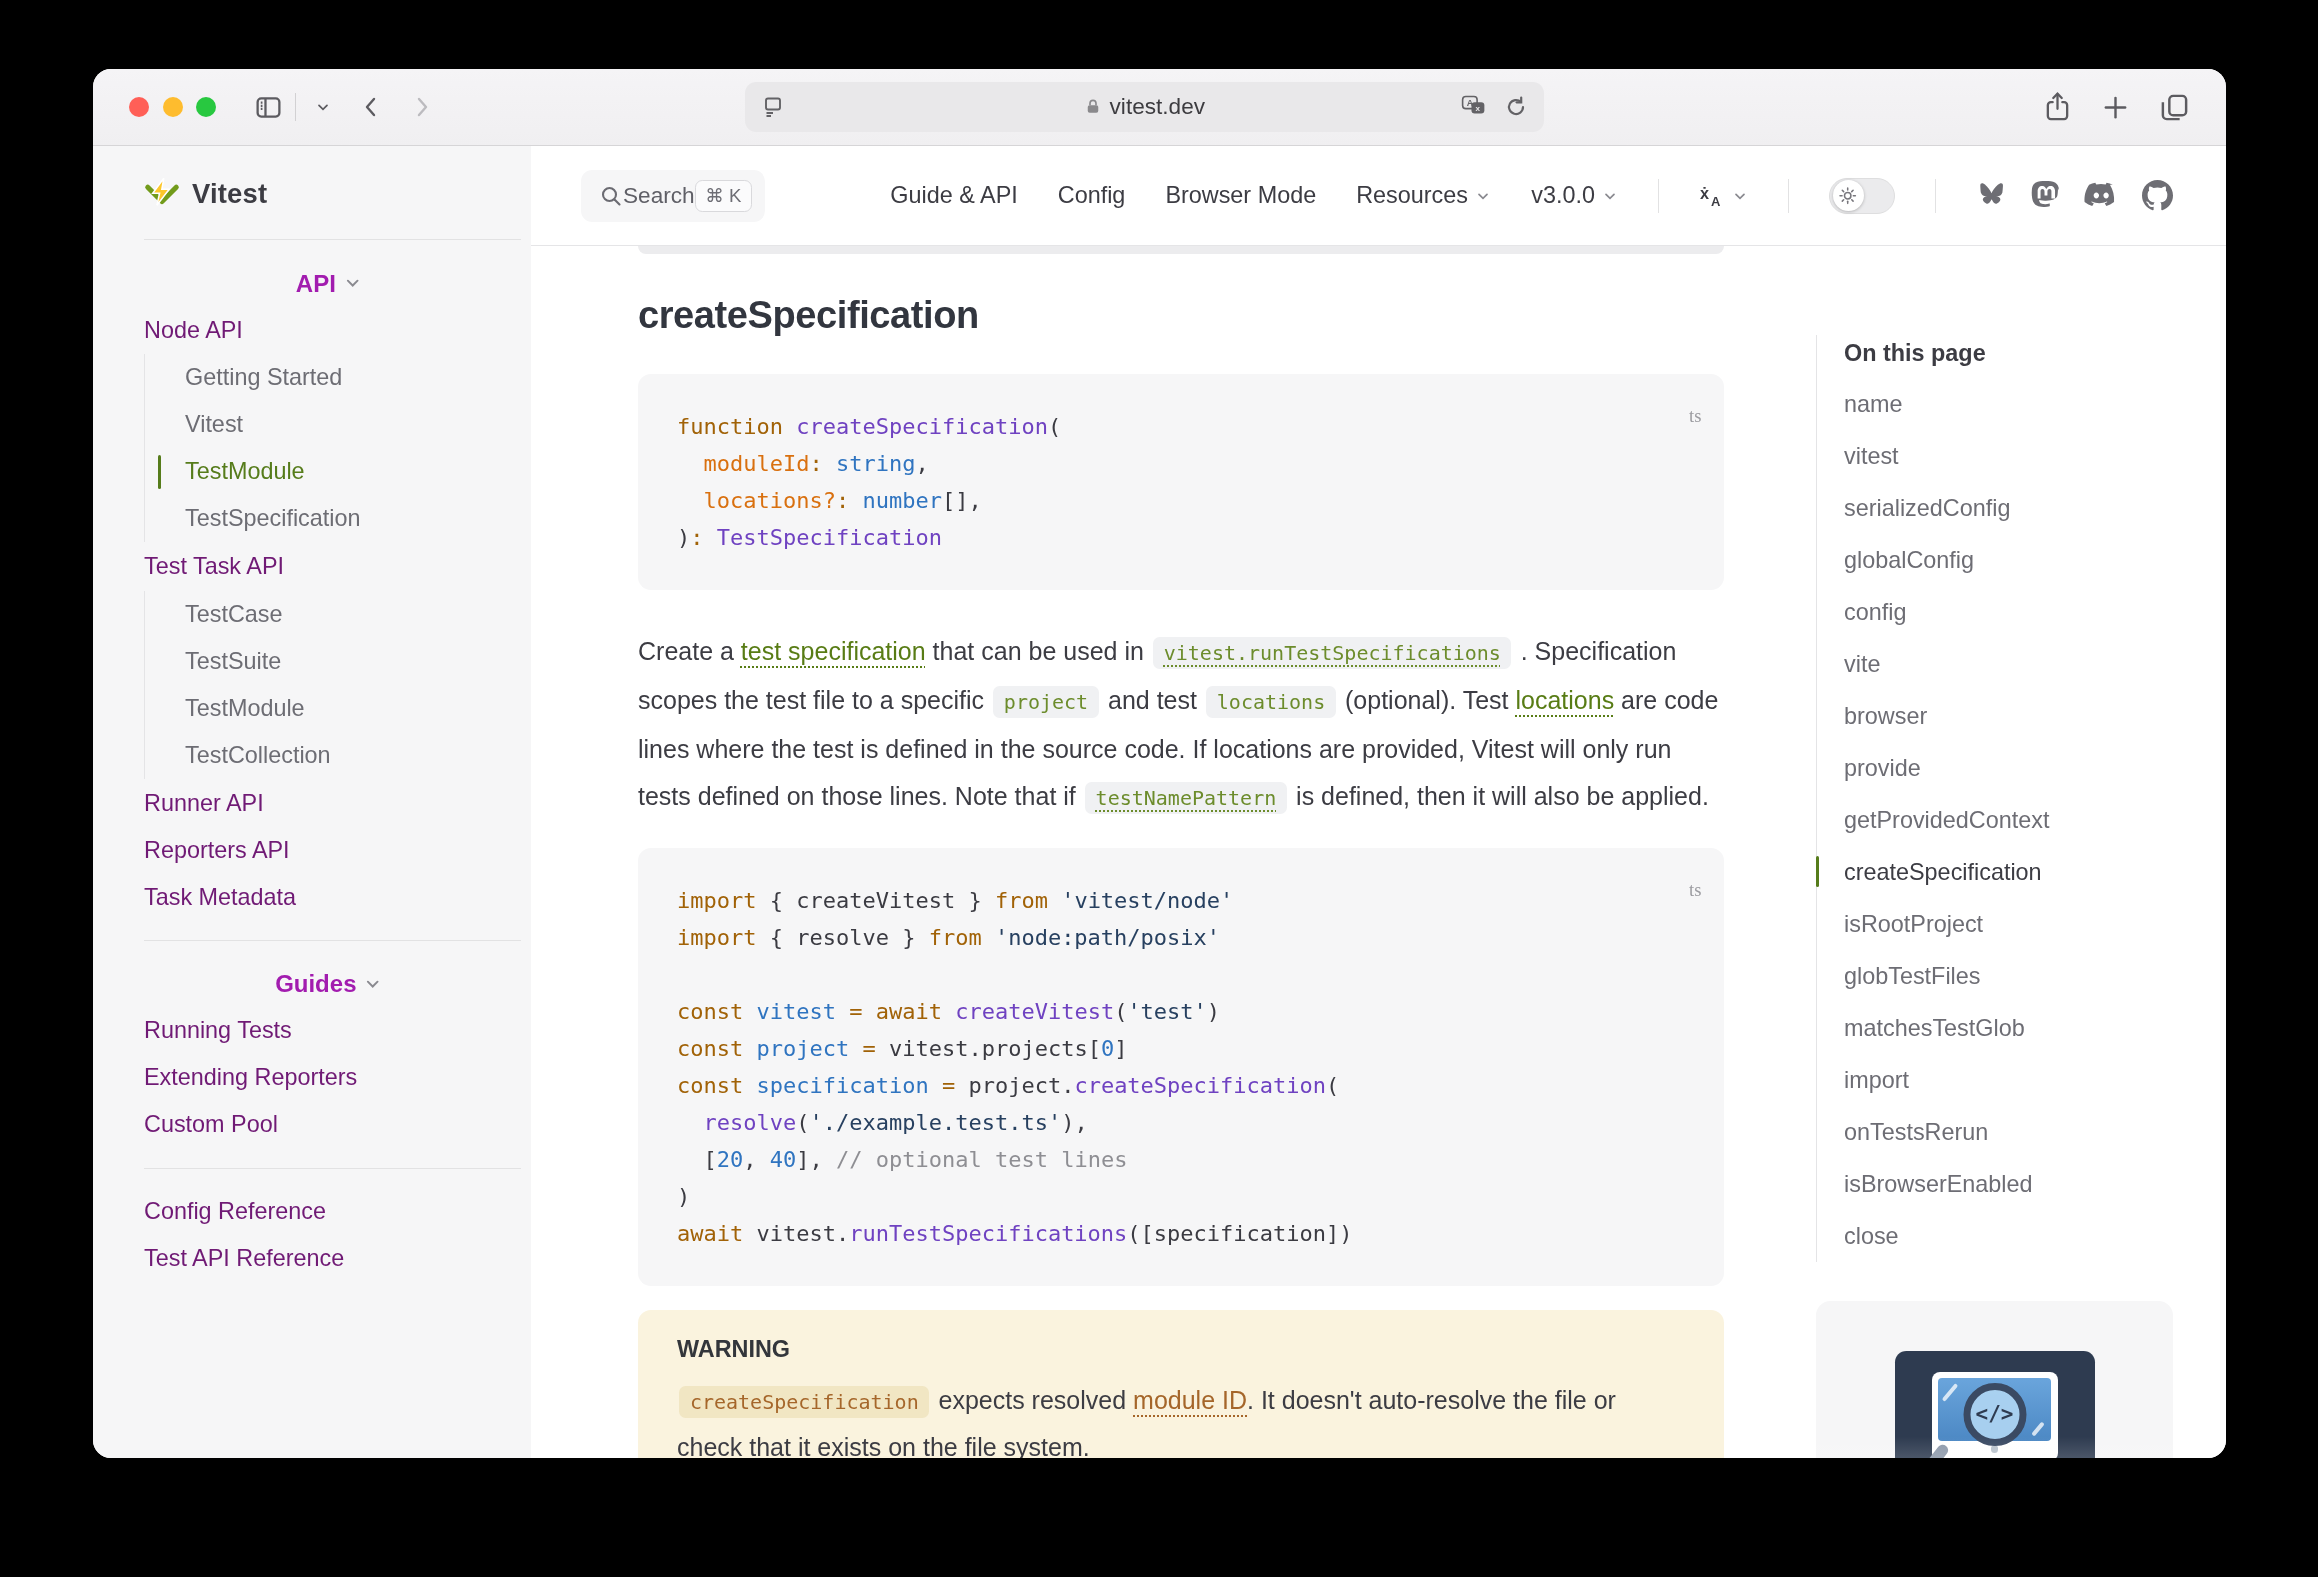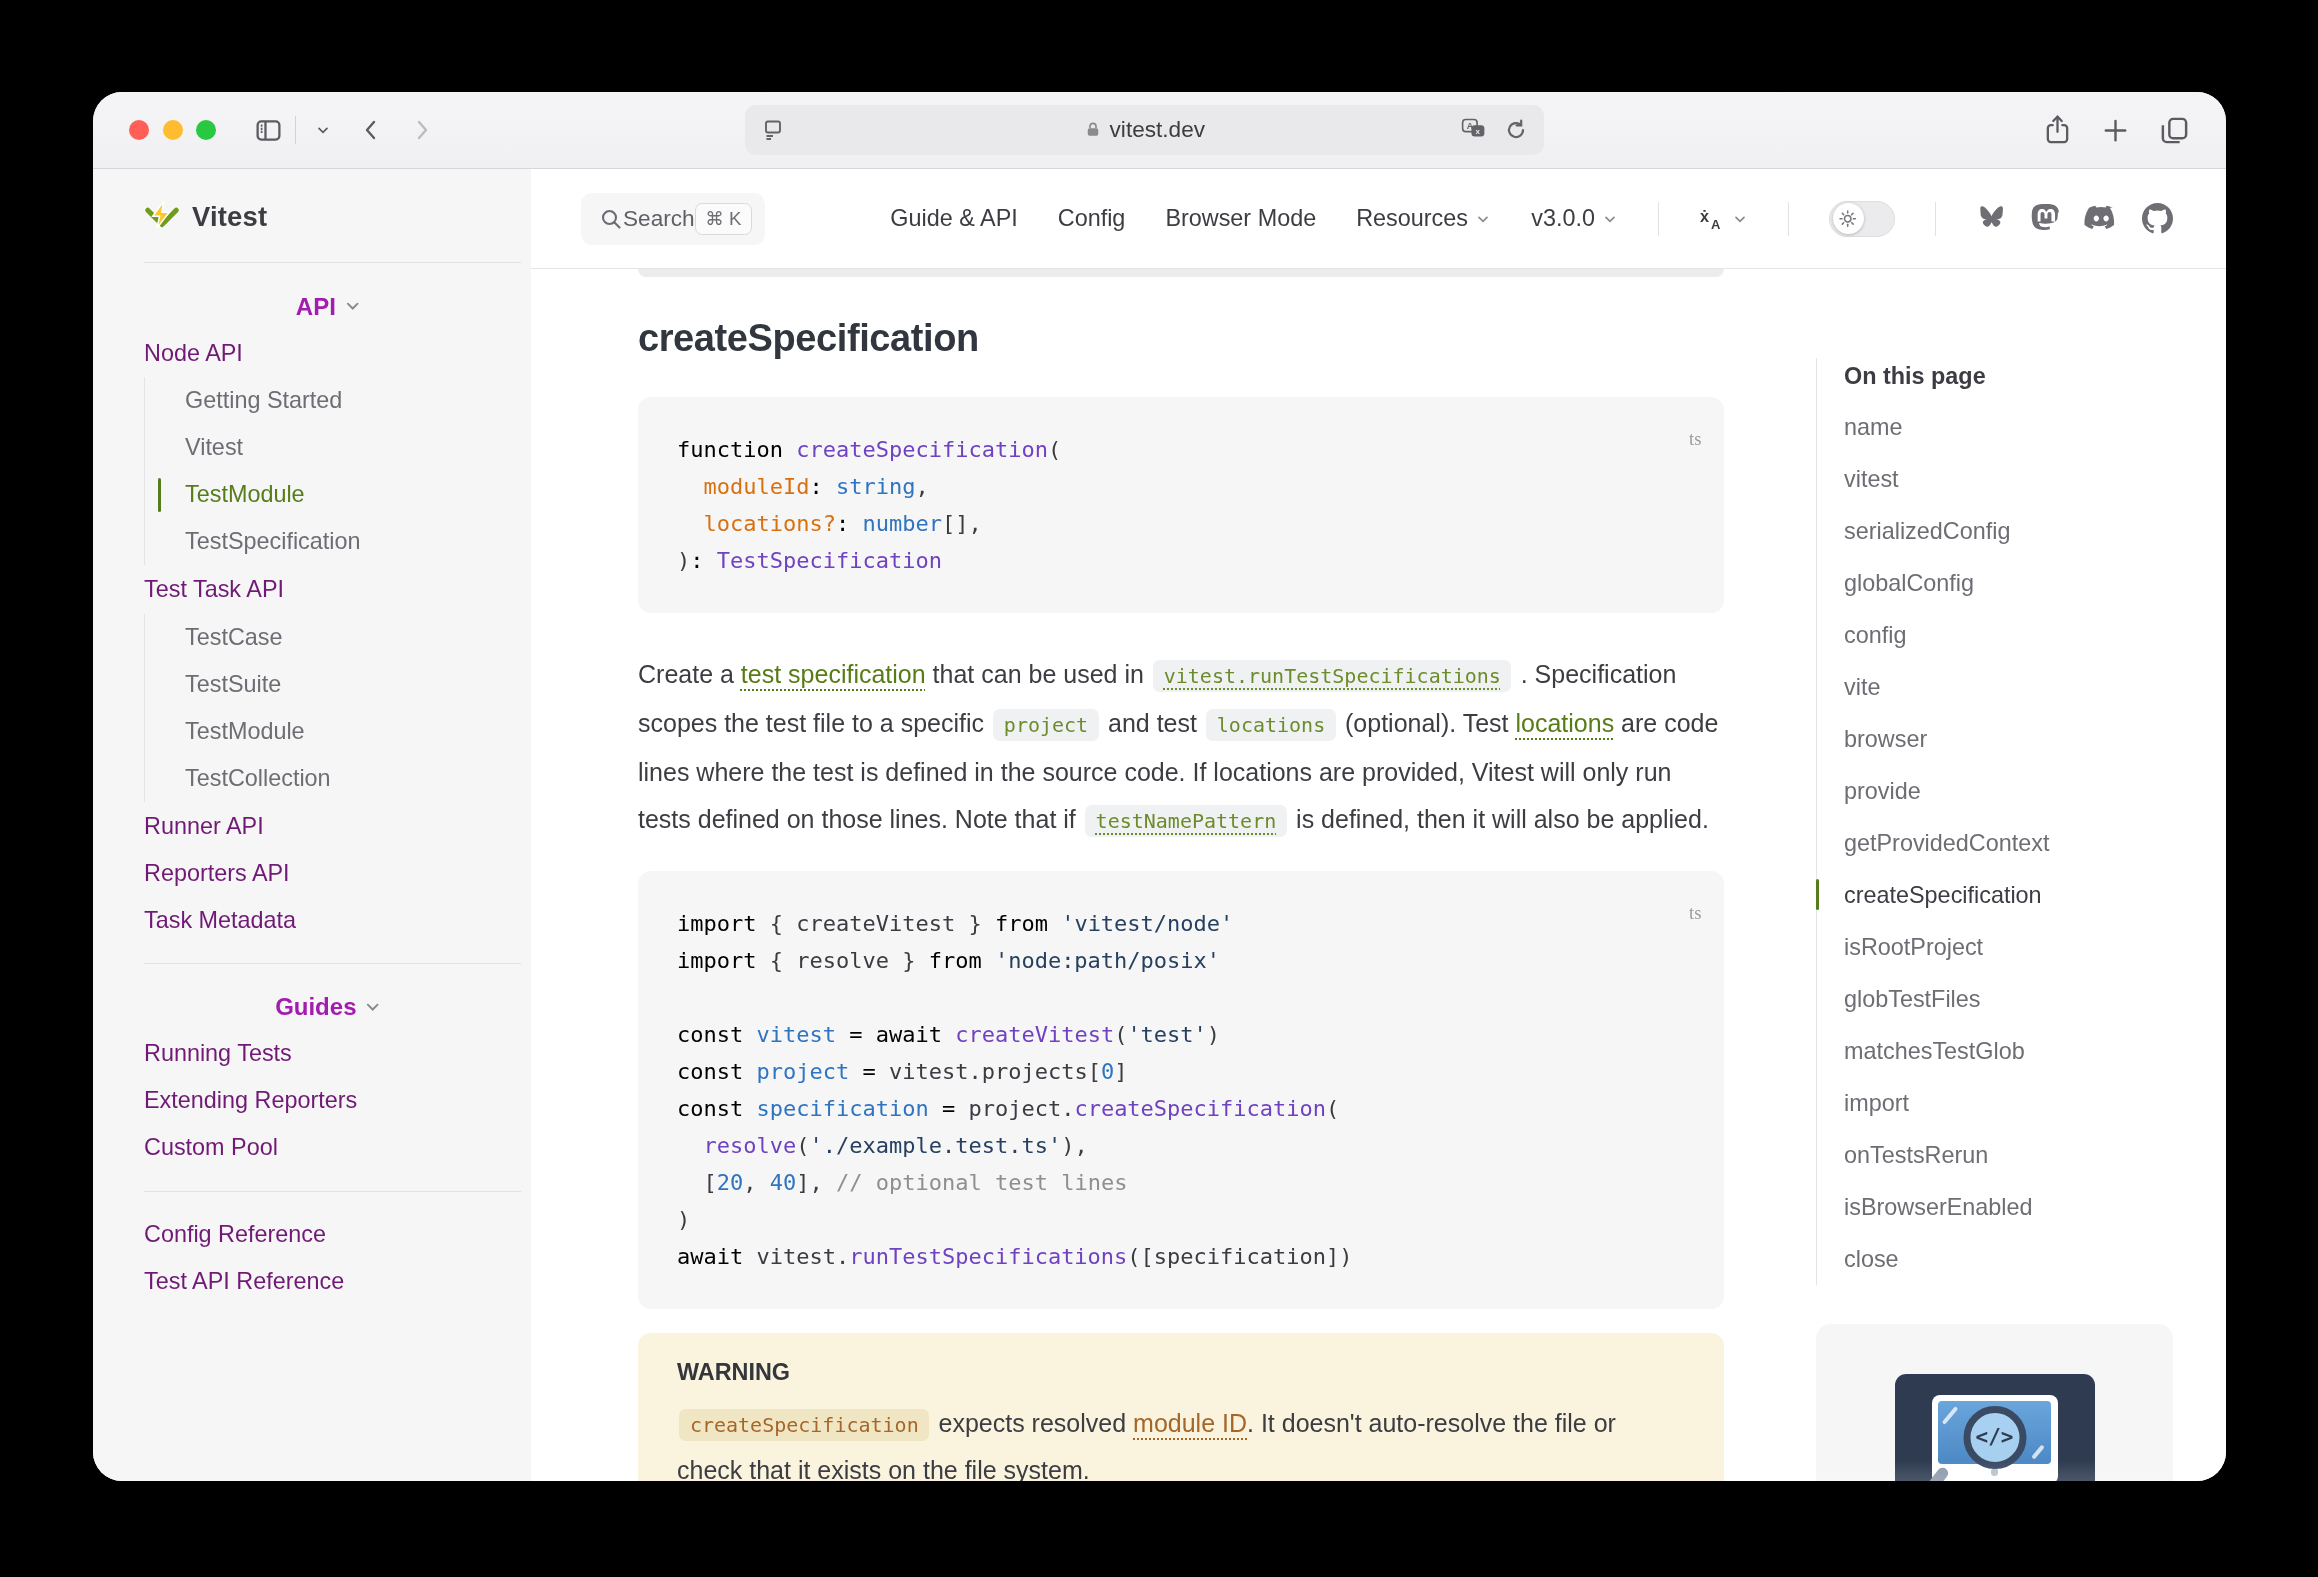--- a/index.html
+++ b/index.html
@@ -1,20 +1,20 @@
 <!DOCTYPE html>
 <html style="font-size:13px"><head>
 <meta charset="utf-8">
 <style>
   * { margin:0; padding:0; box-sizing:border-box; }
   html,body { width:2319px; height:1578px; background:#000; font-family:"Liberation Sans","DejaVu Sans",sans-serif; }
   .stage { position:relative; width:2319px; height:1578px; background:#000; overflow:hidden; }
 
   
-  .window { position:absolute; left:93px; top:69px; width:2133px; height:1389px; border-radius:29px; overflow:hidden; background:#fff; box-shadow:0 32px 97px rgba(0,0,0,.6);margin-top:23px; }
+  .window { position:absolute; left:93px; top:69px; width:2133px; height:1389px; border-radius:18px; overflow:hidden; background:#fff; box-shadow:0 32px 97px rgba(0,0,0,.6); }
 
   
   .chrome { height:77px; background:linear-gradient(#f5f4f6,#f0eff1); border-bottom:0.8px solid #d6d5d7; display:flex; align-items:center; padding:0 36px; }
   .tl { display:flex; gap:13.7px; margin-right:34px; }
   .tl i { width:20px; height:20px; border-radius:50%; display:block; }
   .chrome-btn { width:37px; height:37px; display:flex; align-items:center; justify-content:center; color:#5c5b60; border-radius:6.5px; }
   .chrome-btn.dis { color:#bcbbbf; }
   .chrome-sep { width:0.8px; height:27.4px; background:#d2d1d3; margin:0 8px; }
   .sp1 { flex:1; } .sp2 { flex:1.64; }
   .urlbar { width:799px; height:50px; background:#e9e8ea; border-radius:11.3px; display:flex; align-items:center; padding:0 16px; position:relative; color:#636266; }
@@ -50,21 +50,21 @@
   .socials { display:flex; gap:24px; align-items:center; color:#6e6e74; }
 
   
   .content { position:relative; height:1218px; overflow:hidden; }
   .article { position:absolute; left:107px; top:0; width:1086px; }
   .code-sliver { height:8px; background:#ececee; border-radius:0 0 11.3px 11.3px; }
   .heading { margin-top:40px; font-size:38px; font-weight:700; color:#32363f; letter-spacing:-0.4px; }
   .codeblock { position:relative; background:#f6f6f7; border-radius:13px; padding:34px 39px; margin-top:37px; font-family:"DejaVu Sans Mono","Liberation Mono",monospace; font-size:22px; line-height:37px; color:#3b3b42; }
   .codeblock .lang { position:absolute; top:23px; right:22.6px; font-size:18.6px; color:#9c9ca1; font-family:Liberation Serif, serif; }
   .cl { white-space:pre; }
-  .tk-k{color:#000000}.tk-f{color:#6f42c1}.tk-v{color:#2f74c0}.tk-t{color:#2f74c0}.tk-n{color:#2f74c0}
+  .tk-k{color:#a16207}.tk-f{color:#6f42c1}.tk-v{color:#2f74c0}.tk-t{color:#2f74c0}.tk-n{color:#2f74c0}
   .tk-s{color:#274060}.tk-p{color:#3b3b42}.tk-c{color:#8e8e93}.tk-o{color:#d9700f}
   .para { margin-top:38px; font-size:25px; line-height:47px; color:#3c3c43; }
   .rt-link { color:#587c15; text-decoration:underline; text-decoration-style:dotted; text-decoration-thickness:1.6px; text-underline-offset:5.7px; cursor:pointer; }
   .rt-code { font-family:"DejaVu Sans Mono","Liberation Mono",monospace; font-size:20px; background:#f0f1f3; border-radius:6.5px; padding:4px 10.5px; color:#6c8c2c; margin:0 2.4px; white-space:nowrap; }
   .rt-codelink { text-decoration:underline; text-decoration-style:dotted; text-decoration-thickness:1.6px; text-underline-offset:4.8px; cursor:pointer; }
   .codeblock2 { margin-top:26px; }
   .warning { margin-top:24px; background:#faf3de; border-radius:13px; padding:22.6px 39px 39px; font-size:25px; line-height:45px; color:#3c3c43; }
   .wtitle { font-weight:700; font-size:23.4px; color:#33363b; line-height:32px; margin-bottom:13px; }
   .warning .rt-code { background:#f1e6c3; color:#a5662a; }
   .warning .rt-link { color:#a5662a; }

